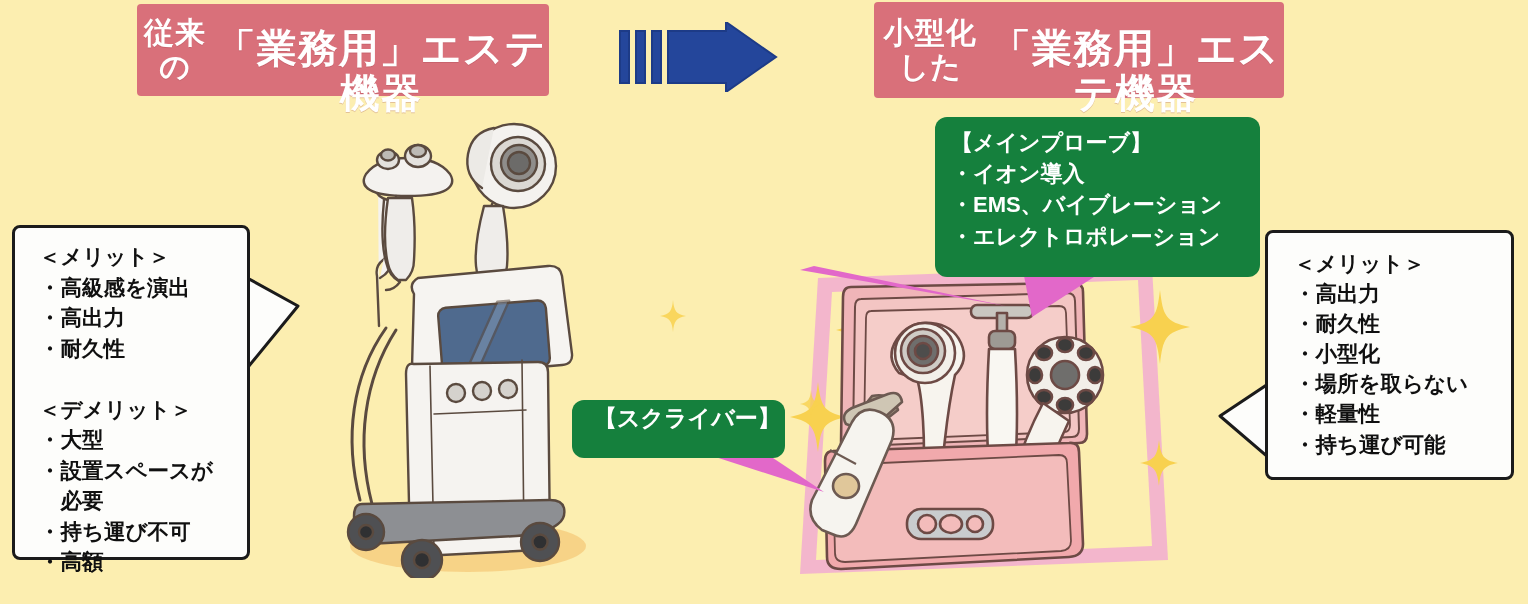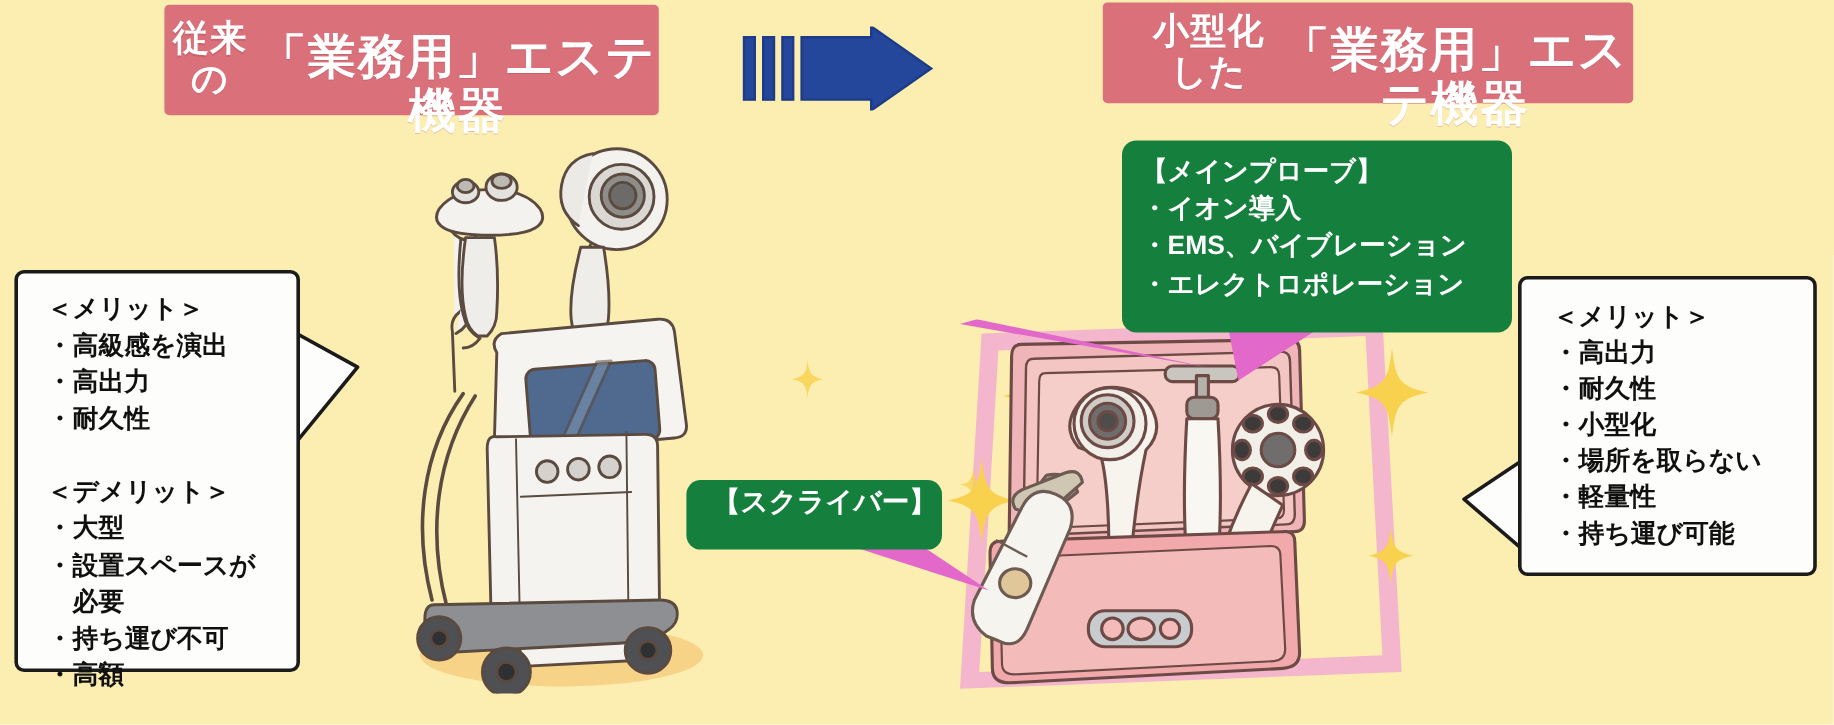--- a/index.html
+++ b/index.html
@@ -28,21 +28,21 @@
     display: flex;
     flex-direction: row;
     justify-content: center;
     align-items: center;
     line-height: 1.12;
     text-shadow: 0 1px 0 rgba(150,60,70,0.25);
   }
   .banner .l1 { font-size: 30px; }
   .banner .l2 { font-size: 40px; margin-top: 41px; }
   #banner-left  { left: 137px; top: 4px; width: 412px; height: 92px; }
-  #banner-right { left: 919px; top: 2px; width: 410px; height: 84px; padding-left: 32px; }
+  #banner-right { left: 874px; top: 2px; width: 410px; height: 96px; }
 
   
   #arrow-wrap { position: absolute; left: 618px; top: 22px; width: 160px; height: 70px; }
   #arrow-wrap svg { display: block; }
 
   
   .bubble {
     position: absolute;
     background: #fdfdfb;
     border: 3px solid #1b1b1b;

